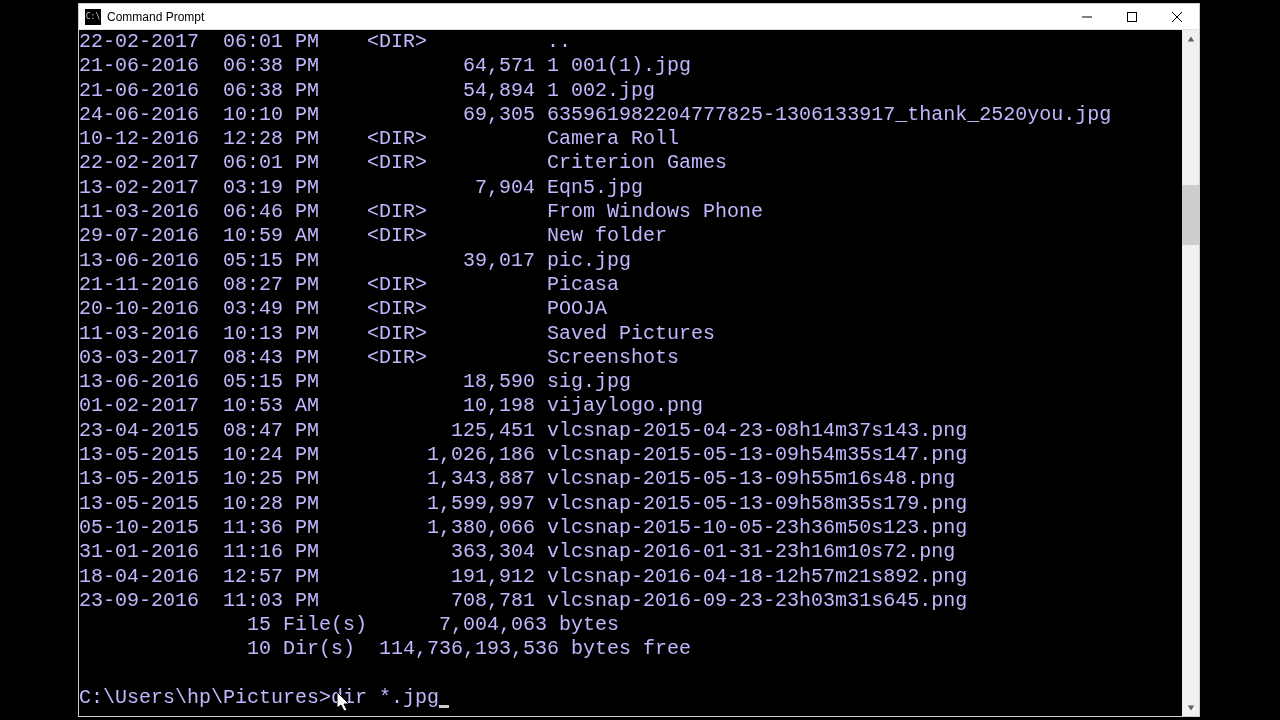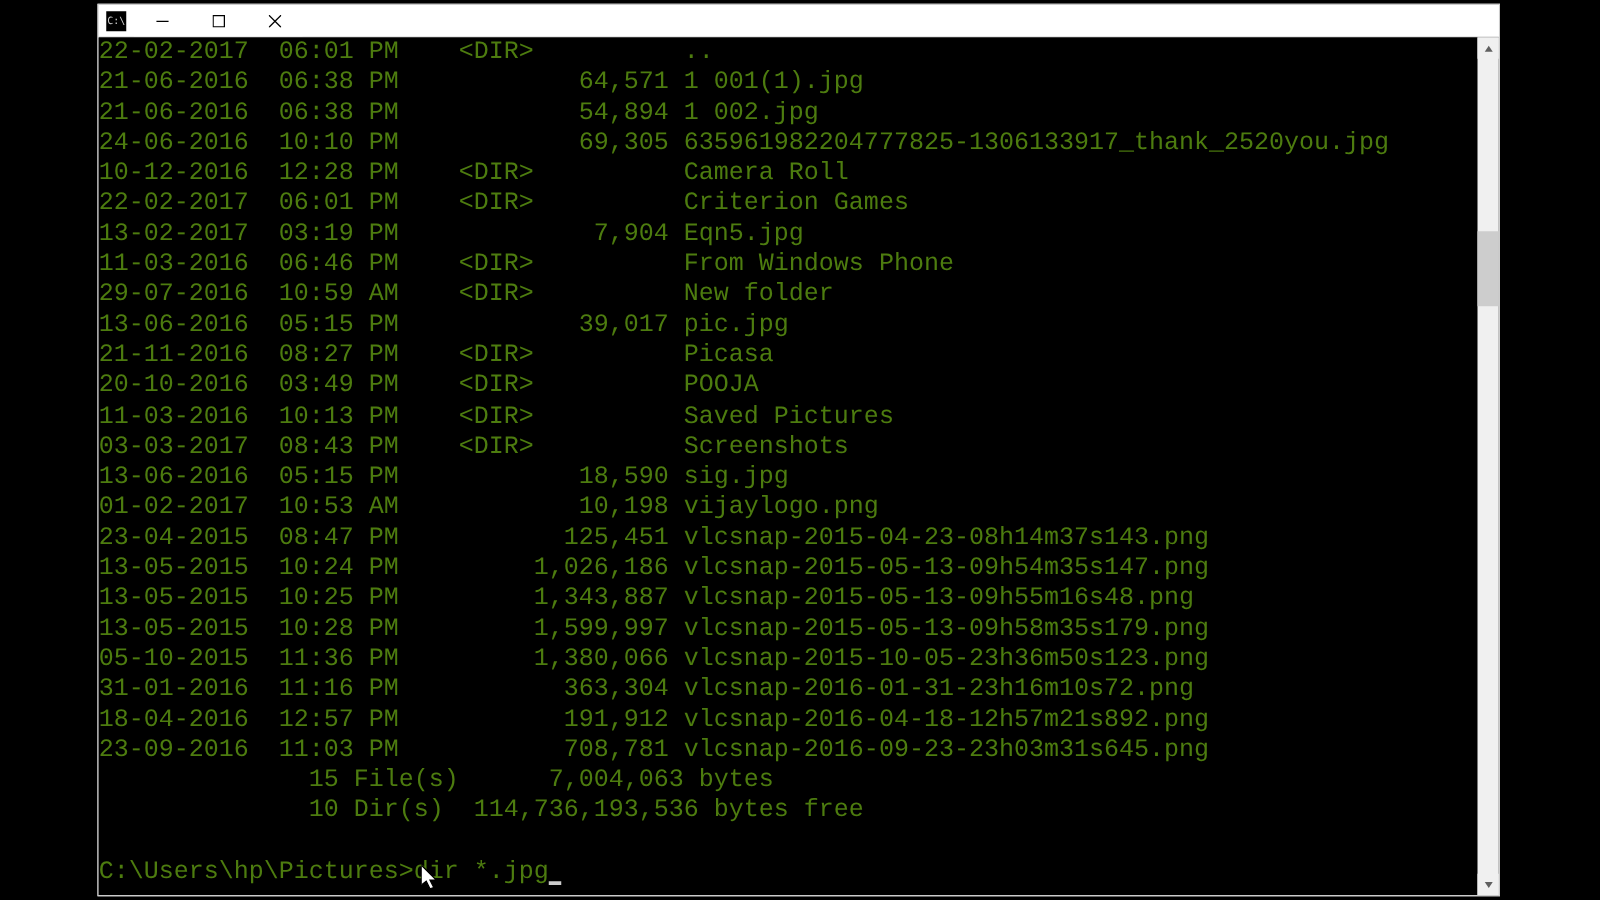--- a/index.html
+++ b/index.html
@@ -74,21 +74,21 @@
   }
   .console-wrap {
     flex: 1;
     display: flex;
     background: #000;
     position: relative;
   }
   .console {
     flex: 1;
     background: #000;
-    color: #4d7c0f;
+    color: #c4b5fd;
     font-family: Consolas, 'Courier New', monospace;
     font-size: 20px;
     line-height: 24.3px;
     white-space: pre;
     overflow: hidden;
     padding: 0;
     font-weight: 500;
   }
   .scrollbar {
     width: 17px;
@@ -141,20 +141,21 @@
   .line { display: block; height: 24.3px; }
 </style>
 </head>
 <body>
 
 <div class="window">
   <div class="titlebar">
     <div class="titlebar-icon">
       <span class="titlebar-icon-inner">C:\</span>
     </div>
+    <div class="titlebar-title">Command Prompt</div>
     <div class="titlebar-controls">
       <button class="titlebar-btn">
         <svg viewBox="0 0 10 10">
             <line x1="0" y1="5" x2="10" y2="5"></line>
           </svg>
       </button>
       <button class="titlebar-btn">
         <svg viewBox="0 0 10 10">
             <rect x="0.5" y="0.5" width="9" height="9"></rect>
           </svg>

